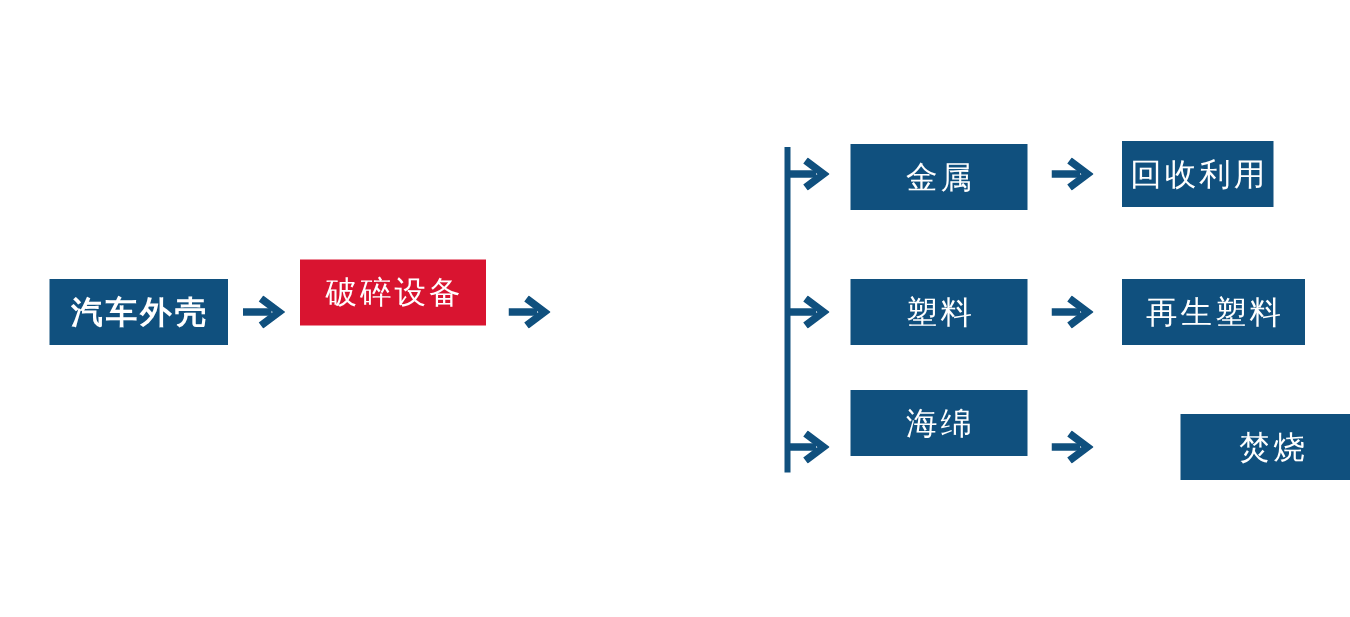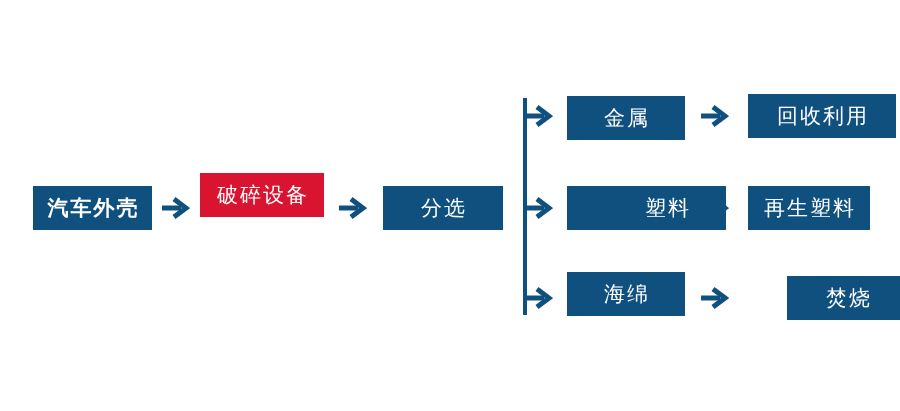--- a/index.html
+++ b/index.html
@@ -54,50 +54,49 @@
     <polyline points="12,2 24,11 12,20" fill="none" stroke="currentColor" stroke-width="5"></polyline>
   </svg>
 
   <div class="node red" style="left:200px; top:173px; width:124px;">破碎设备</div>
 
   <svg class="arrow" style="left:339px; top:197px;" viewBox="0 0 28 22">
     <line x1="0" y1="11" x2="19" y2="11" stroke="currentColor" stroke-width="5"></line>
     <polyline points="12,2 24,11 12,20" fill="none" stroke="currentColor" stroke-width="5"></polyline>
   </svg>
 
-  <div class="node blue" style="left:383px; top:186px; width:120px;">分选</div>
 
   <div class="vline" style="left:523px; top:98px; height:217px;"></div>
 
   <svg class="arrow" style="left:525px; top:105px;" viewBox="0 0 28 22">
     <line x1="0" y1="11" x2="19" y2="11" stroke="currentColor" stroke-width="5"></line>
     <polyline points="12,2 24,11 12,20" fill="none" stroke="currentColor" stroke-width="5"></polyline>
   </svg>
   <div class="node blue" style="left:567px; top:96px; width:118px;">金属</div>
   <svg class="arrow" style="left:701px; top:105px;" viewBox="0 0 28 22">
     <line x1="0" y1="11" x2="19" y2="11" stroke="currentColor" stroke-width="5"></line>
     <polyline points="12,2 24,11 12,20" fill="none" stroke="currentColor" stroke-width="5"></polyline>
   </svg>
-  <div class="node blue" style="left:748px; top:94px; width:148px;text-align:right;">回收利用</div>
+  <div class="node blue" style="left:748px; top:94px; width:101px;text-align:right;">回收利用</div>
 
   <svg class="arrow" style="left:525px; top:197px;" viewBox="0 0 28 22">
     <line x1="0" y1="11" x2="19" y2="11" stroke="currentColor" stroke-width="5"></line>
     <polyline points="12,2 24,11 12,20" fill="none" stroke="currentColor" stroke-width="5"></polyline>
   </svg>
-  <div class="node blue" style="left:567px; top:186px; width:118px;padding-left:41px;">塑料</div>
+  <div class="node blue" style="left:567px; top:186px; width:118px;">塑料</div>
   <svg class="arrow" style="left:701px; top:197px;" viewBox="0 0 28 22">
     <line x1="0" y1="11" x2="19" y2="11" stroke="currentColor" stroke-width="5"></line>
     <polyline points="12,2 24,11 12,20" fill="none" stroke="currentColor" stroke-width="5"></polyline>
   </svg>
   <div class="node blue" style="left:748px; top:186px; width:122px;">再生塑料</div>
 
   <svg class="arrow" style="left:525px; top:287px;" viewBox="0 0 28 22">
     <line x1="0" y1="11" x2="19" y2="11" stroke="currentColor" stroke-width="5"></line>
     <polyline points="12,2 24,11 12,20" fill="none" stroke="currentColor" stroke-width="5"></polyline>
   </svg>
-  <div class="node blue" style="left:567px; top:272px; width:118px;">海绵</div>
+  <div class="node blue" style="left:567px; top:260px; width:118px;">海绵</div>
   <svg class="arrow" style="left:701px; top:287px;" viewBox="0 0 28 22">
     <line x1="0" y1="11" x2="19" y2="11" stroke="currentColor" stroke-width="5"></line>
     <polyline points="12,2 24,11 12,20" fill="none" stroke="currentColor" stroke-width="5"></polyline>
   </svg>
   <div class="node blue" style="left:787px; top:276px; width:122px;">焚烧</div>
 
 </div>
 
 </body></html>

